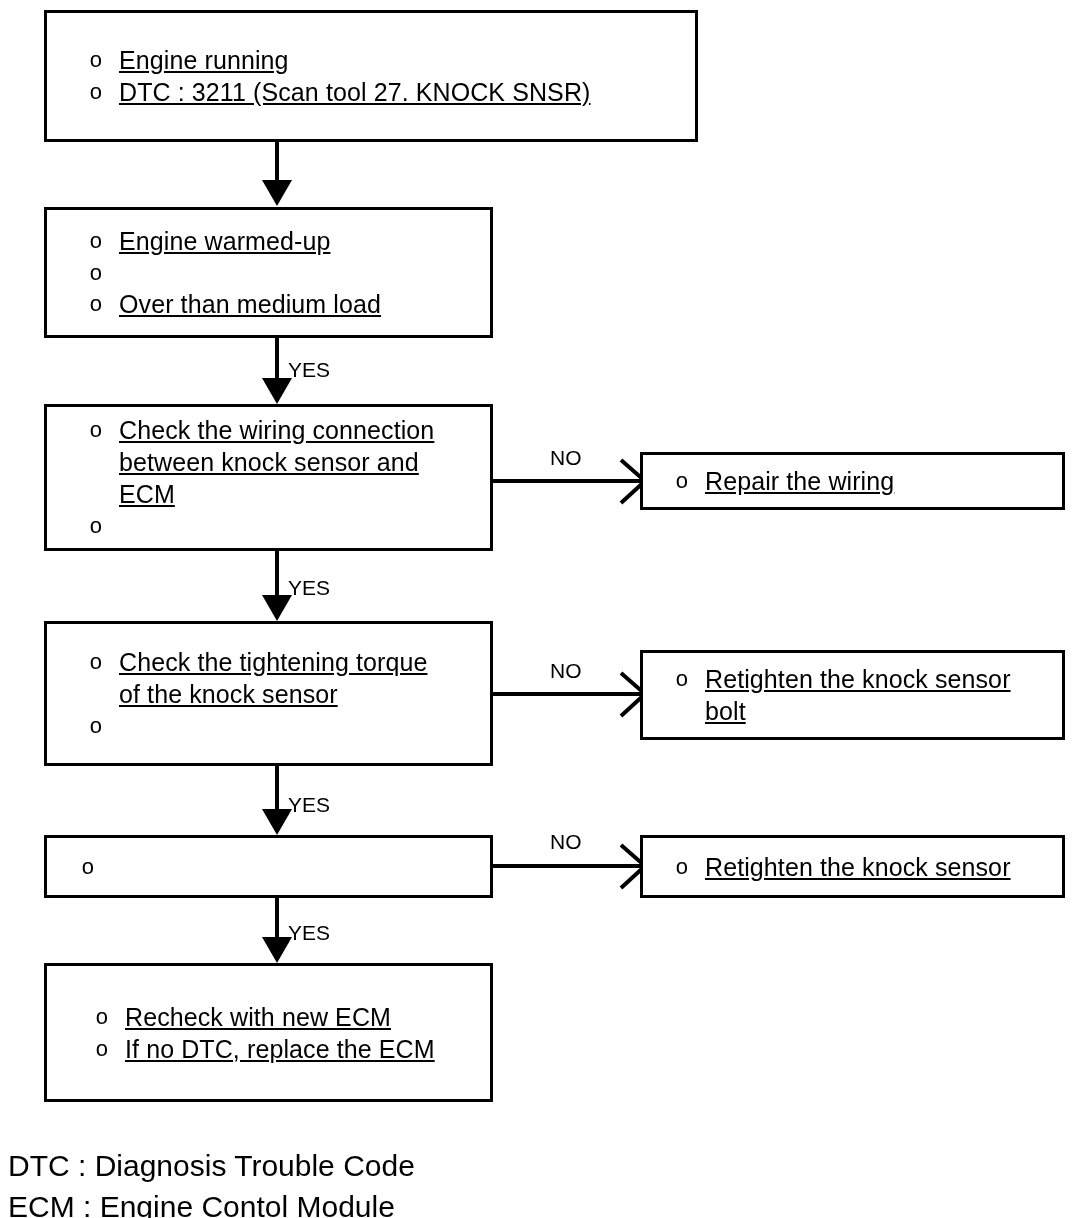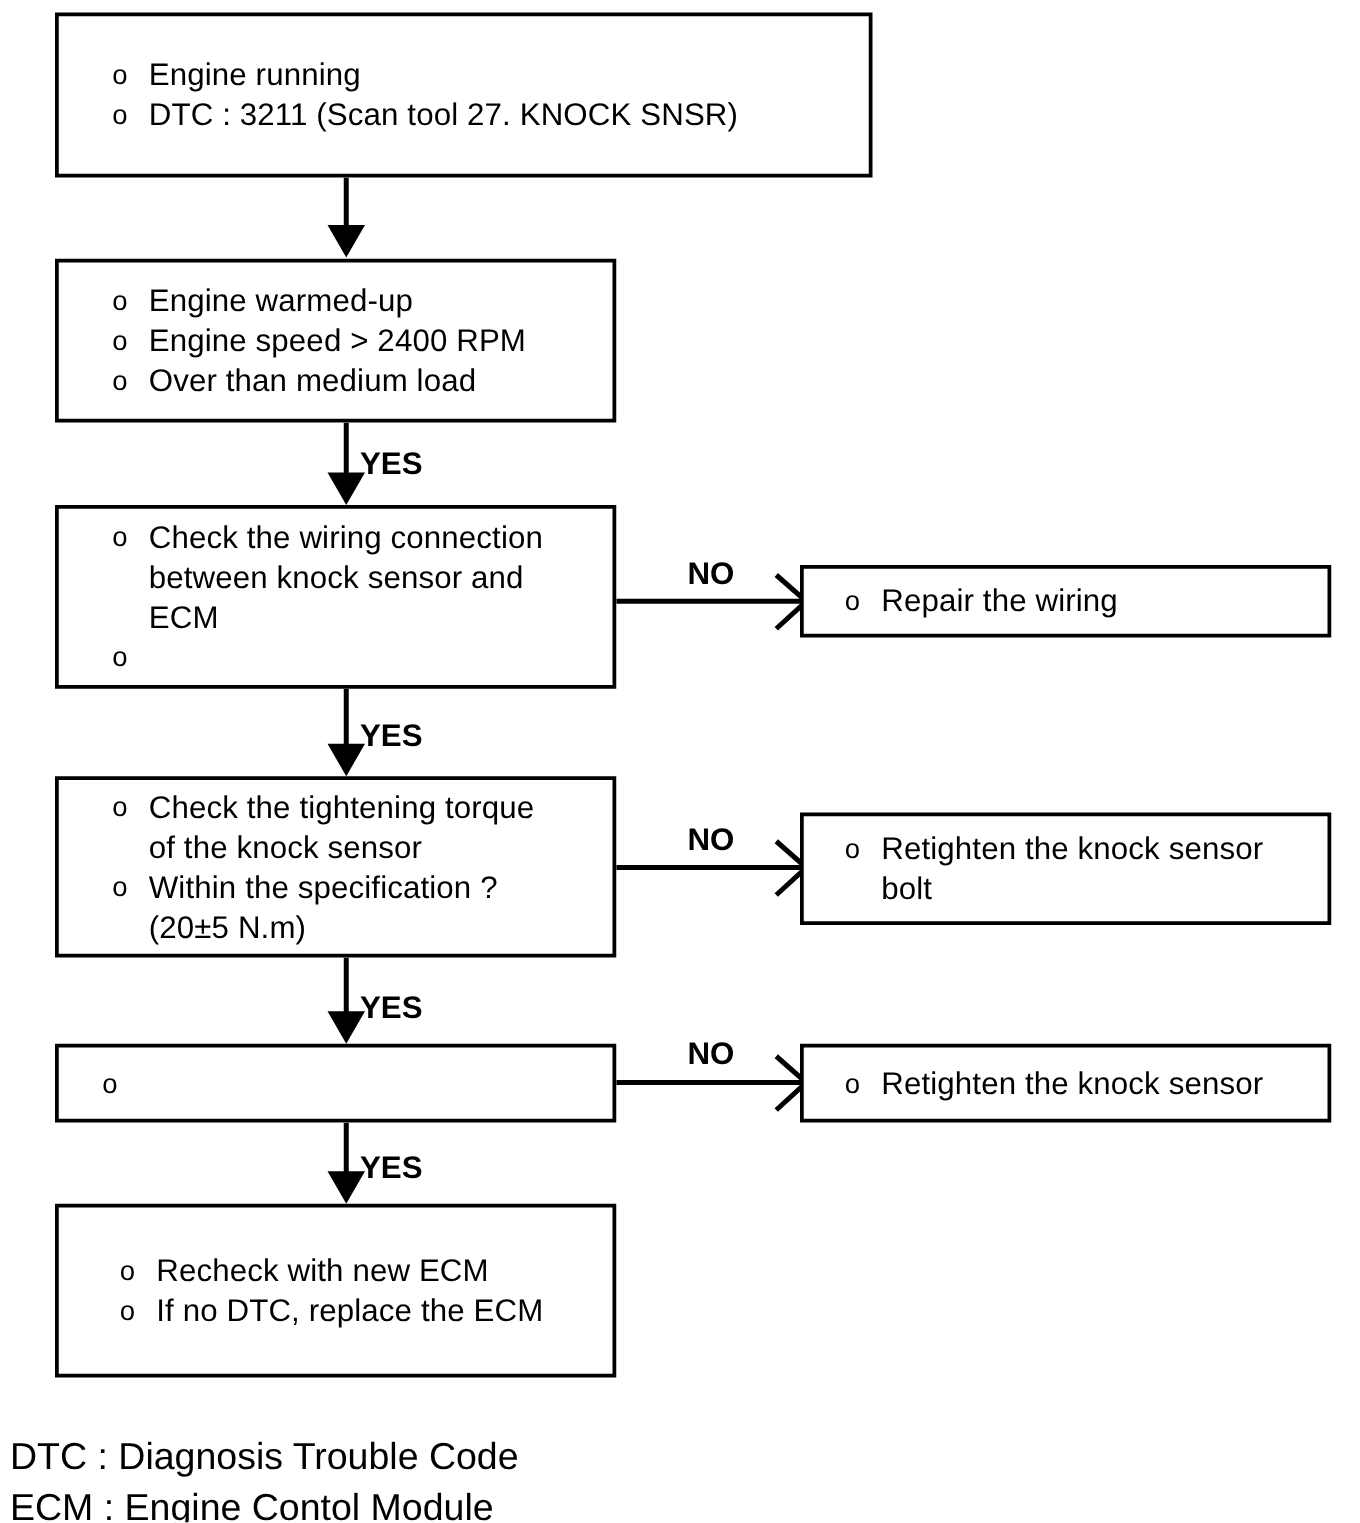--- a/index.html
+++ b/index.html
@@ -38,27 +38,27 @@
     width: 46px;
     flex: 0 0 46px;
     text-align: center;
     font-size: 22px;
     line-height: 1.45;
   }
   .bullet-text {
     flex: 1 1 auto;
     white-space: pre-line;
     padding-right: 6px;
+    text-decoration: underline;
   }
   .edge-label {
     position: absolute;
-    font-size: 25px;
+    font-size: 21px;
     line-height: 1;
     white-space: nowrap;
-    font-weight: bold;
   }
   .legend {
     position: absolute;
     font-size: 30px;
     line-height: 1.36;
     white-space: pre-line;
   }
   svg.wires {
     position: absolute;
     left: 0;
@@ -113,21 +113,20 @@
     </div>
   </div>
 
   <div class="node" style="left:44px; top:207px; width:449px; height:131px; padding:0 0 0 26px;">
     <div class="bullet-row">
       <span class="bullet-mark">o</span>
       <span class="bullet-text">Engine warmed-up</span>
     </div>
     <div class="bullet-row">
       <span class="bullet-mark">o</span>
-      <span class="bullet-text">Engine speed &gt; 2400 RPM</span>
     </div>
     <div class="bullet-row">
       <span class="bullet-mark">o</span>
       <span class="bullet-text">Over than medium load</span>
     </div>
   </div>
 
   <div class="node" style="left:44px; top:404px; width:449px; height:147px; padding:0 0 0 26px;">
     <div class="bullet-row">
       <span class="bullet-mark">o</span>
@@ -148,22 +147,20 @@
   </div>
 
   <div class="node" style="left:44px; top:621px; width:449px; height:145px; padding:0 0 0 26px;">
     <div class="bullet-row">
       <span class="bullet-mark">o</span>
       <span class="bullet-text">Check the tightening torque
 of the knock sensor</span>
     </div>
     <div class="bullet-row">
       <span class="bullet-mark">o</span>
-      <span class="bullet-text">Within the specification ?
-(20±5 N.m)</span>
     </div>
   </div>
 
   <div class="node" style="left:640px; top:650px; width:425px; height:90px; padding:0 0 0 16px;">
     <div class="bullet-row">
       <span class="bullet-mark">o</span>
       <span class="bullet-text">Retighten the knock sensor
 bolt</span>
     </div>
   </div>

